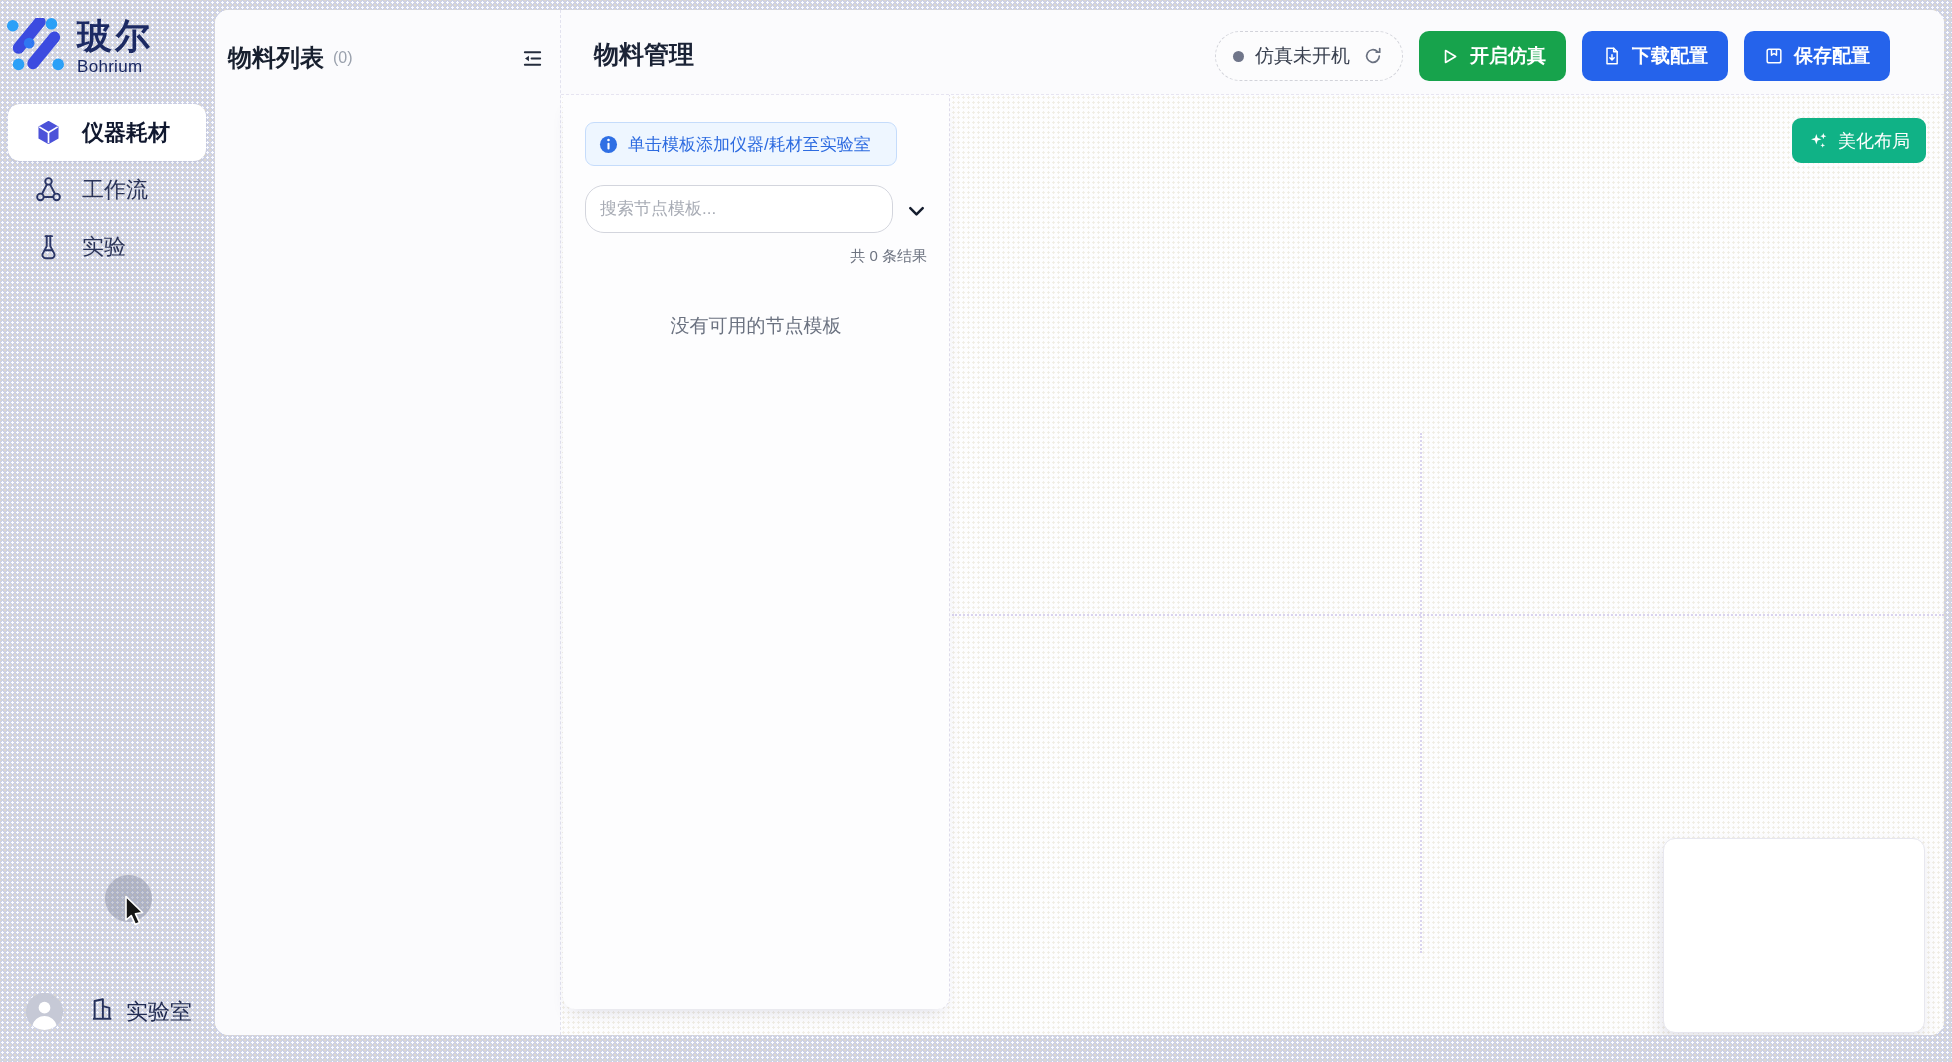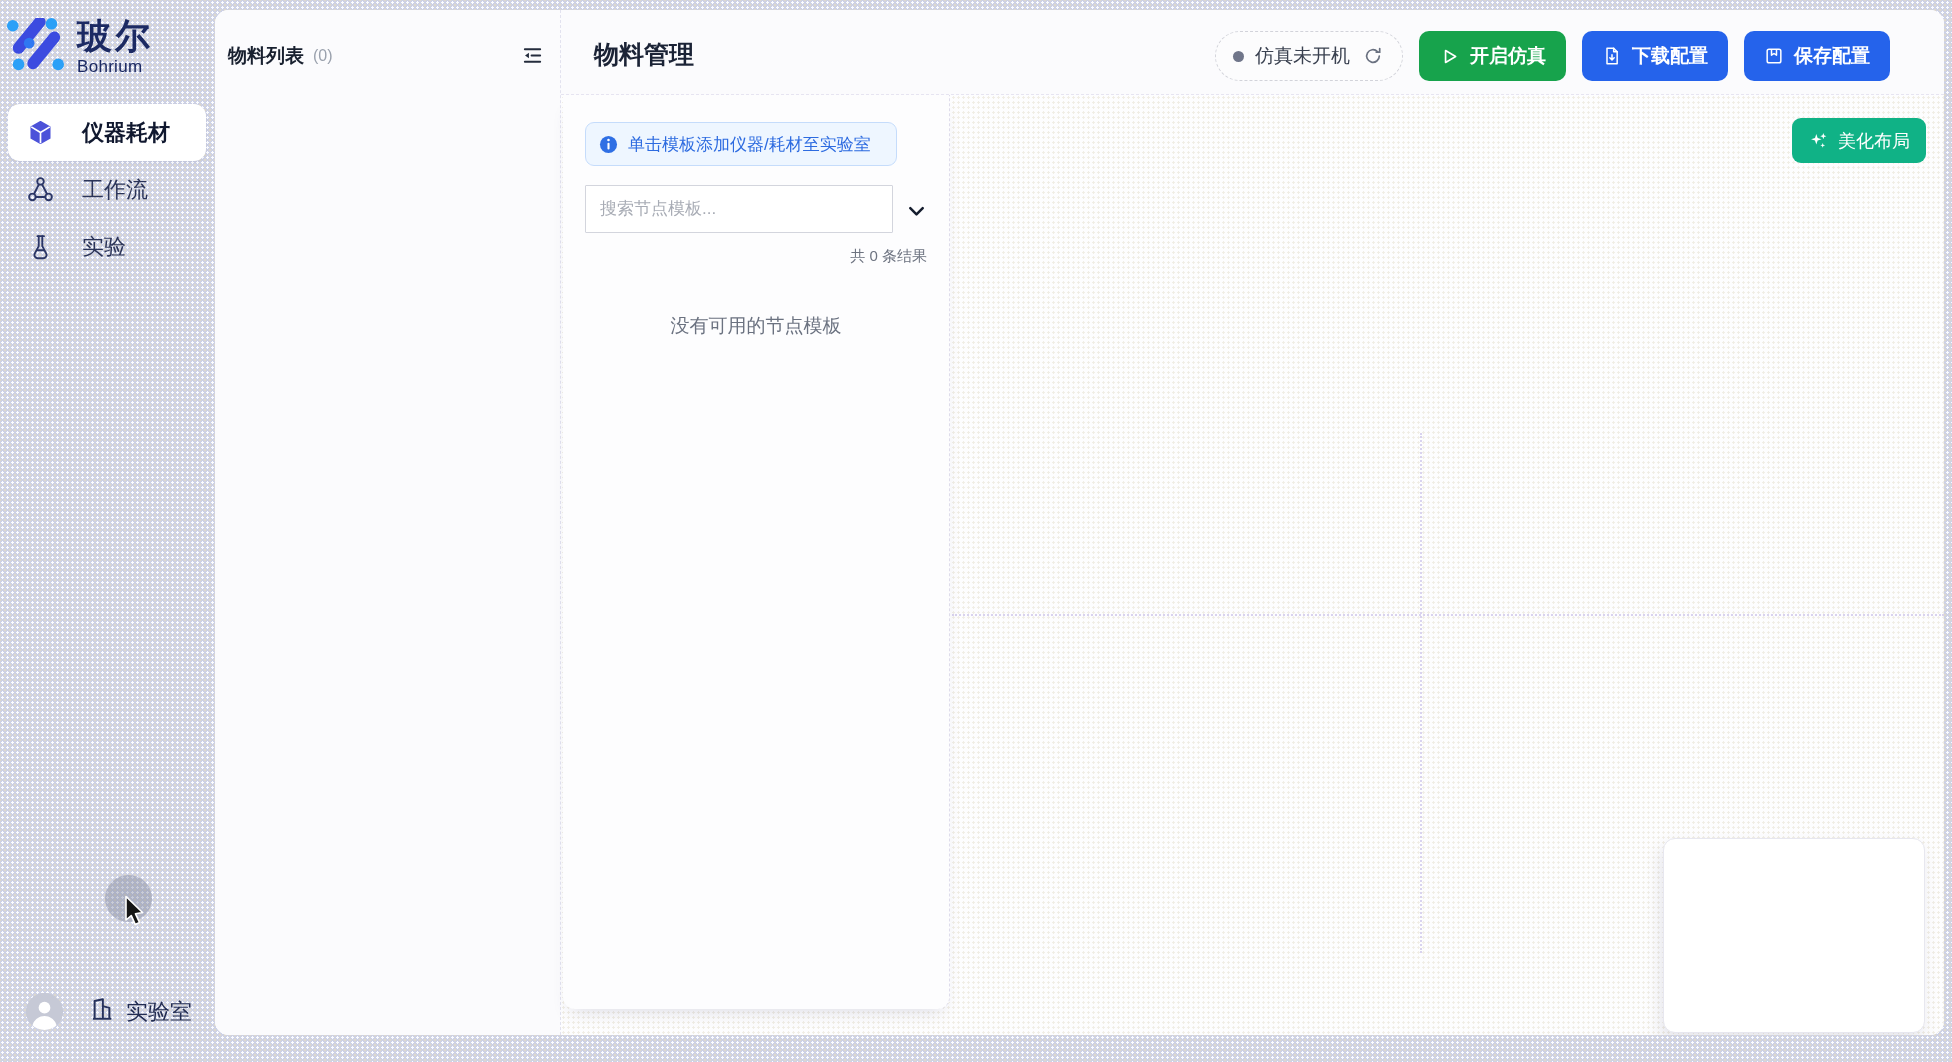--- a/index.html
+++ b/index.html
@@ -17,42 +17,42 @@
   }
 
   
   .sidebar { position:absolute; left:0; top:0; width:215px; height:1062px; }
   .brand { position:absolute; left:5px; top:18px; display:flex; align-items:center; gap:12px; }
   .brand-text { display:flex; flex-direction:column; }
   .brand-zh { font-size:35px; font-weight:bold; color:#1c2a63; letter-spacing:3px; line-height:1.05; }
   .brand-en { font-size:17px; font-weight:normal; color:#1c2a63; margin-top:2px; letter-spacing:.3px; }
 
   .nav { position:absolute; left:8px; top:104px; width:198px; display:flex; flex-direction:column; }
-  .nav-item { height:57px; display:flex; align-items:center; gap:28px; padding-left:18px;
+  .nav-item { height:57px; display:flex; align-items:center; gap:20px; padding-left:26px;
               font-size:22px; color:#2b3458; border-radius:12px; cursor:pointer; }
   .nav-item .nav-ic { width:28px; display:flex; justify-content:center; }
   .nav-item.active { background:#ffffff; color:#10182f; font-weight:bold;
                      box-shadow:0 1px 3px rgba(40,50,100,.10); }
 
   .sidebar-footer { position:absolute; left:26px; top:993px; display:flex; align-items:center; gap:26px; }
   .avatar { width:37px; height:37px; border-radius:50%; overflow:hidden; background:#c6c9d6; flex:0 0 auto; }
   .lab-link { display:flex; align-items:center; gap:11px; font-size:22px; color:#222c52; cursor:pointer; }
 
   .ripple { position:absolute; left:105px; top:875px; width:47px; height:47px; border-radius:50%;
             background:rgba(118,124,148,.38); }
   .cursor { position:absolute; left:124px; top:895px; }
 
   
   .card { position:absolute; left:215px; top:10px; width:1729px; height:1025px;
           background:#fbfbfd; border-radius:14px; overflow:hidden; }
 
   .left-panel { position:absolute; left:0; top:0; width:346px; height:100%;
                 border-right:1px dashed #e2e2ef; background:#fbfbfd; }
   .panel-header { position:absolute; left:13px; right:14px; top:32px; display:flex; align-items:center; }
-  .panel-title { font-size:19px; font-weight:bold; color:#18202f; }
+  .panel-title { font-size:24px; font-weight:bold; color:#18202f; }
   .panel-count { font-size:16px; color:#9aa1ad; margin-left:9px; }
   .panel-header .spacer { flex:1; }
   .icon-btn { background:none; border:none; cursor:pointer; display:flex; align-items:center; padding:2px; }
 
   .topbar { position:absolute; left:346px; top:0; right:0; height:85px;
             border-bottom:1px dashed #e6e4f1; background:#fbfbfd; }
   .topbar-title { position:absolute; left:33px; top:28px; font-size:25px; font-weight:bold; color:#1b2336; }
   .actions { position:absolute; right:54px; top:21px; height:50px; display:flex; gap:16px; align-items:flex-end; }
   .pill { height:50px; display:flex; align-items:center; gap:11px; padding:0 17px;
           border:1px dashed #d2d3da; border-radius:25px; background:#fcfcfd; }
@@ -74,21 +74,21 @@
 
   .template-panel { position:absolute; left:2px; top:0; width:387px; height:914px;
                     background:#fdfdfe; border-right:1px dashed #dedceb;
                     border-radius:0 0 12px 12px;
                     box-shadow:0 10px 18px -8px rgba(70,70,115,.18); }
   .banner { position:absolute; left:22px; top:27px; width:312px; height:44px;
             background:#eef6ff; border:1px solid #c5dcfb; border-radius:9px;
             display:flex; align-items:center; gap:10px; padding:0 13px;
             font-size:17px; color:#2d6be0; }
   .search-box { position:absolute; left:22px; top:90px; width:308px; height:48px;
-                border:1px solid #d3d5dd; border-radius:1px; background:#fff;
+                border:1px solid #d3d5dd; border-radius:19px; background:#fff;
                 font-size:17px; color:#333; padding:0 14px; outline:none;
                 font-family:"Liberation Sans","DejaVu Sans",sans-serif; }
   .search-box::placeholder { color:#a8acb5; }
   .chevron-btn { position:absolute; left:340px; top:103px; }
   .result-count { position:absolute; left:0; top:152px; width:100%; padding-right:22px;
                   text-align:right; font-size:15px; color:#6d7380; }
   .empty-text { position:absolute; left:0; top:218px; width:100%; text-align:center;
                 font-size:19px; color:#6b7280; }
 
   .beautify-btn { position:absolute; right:18px; top:23px; height:45px; display:flex; align-items:center;

